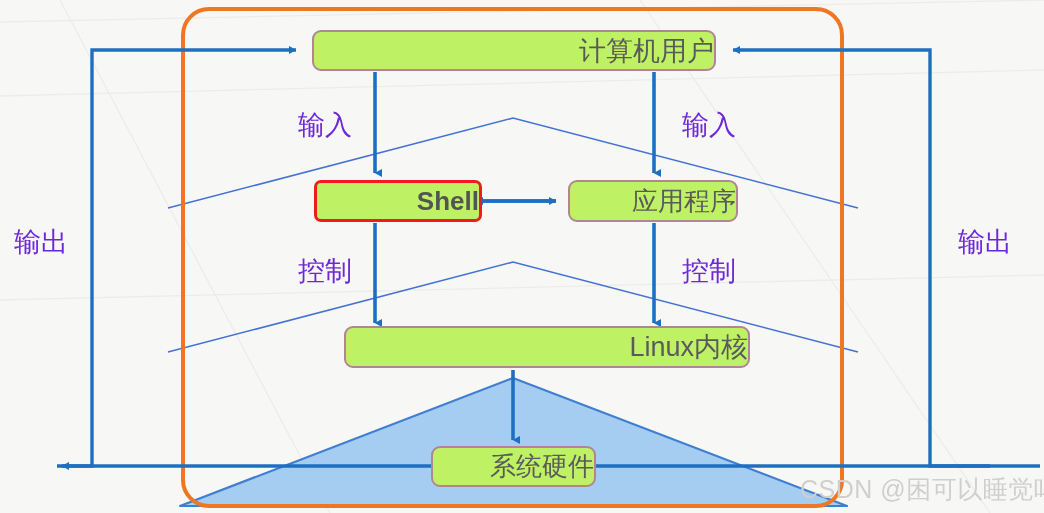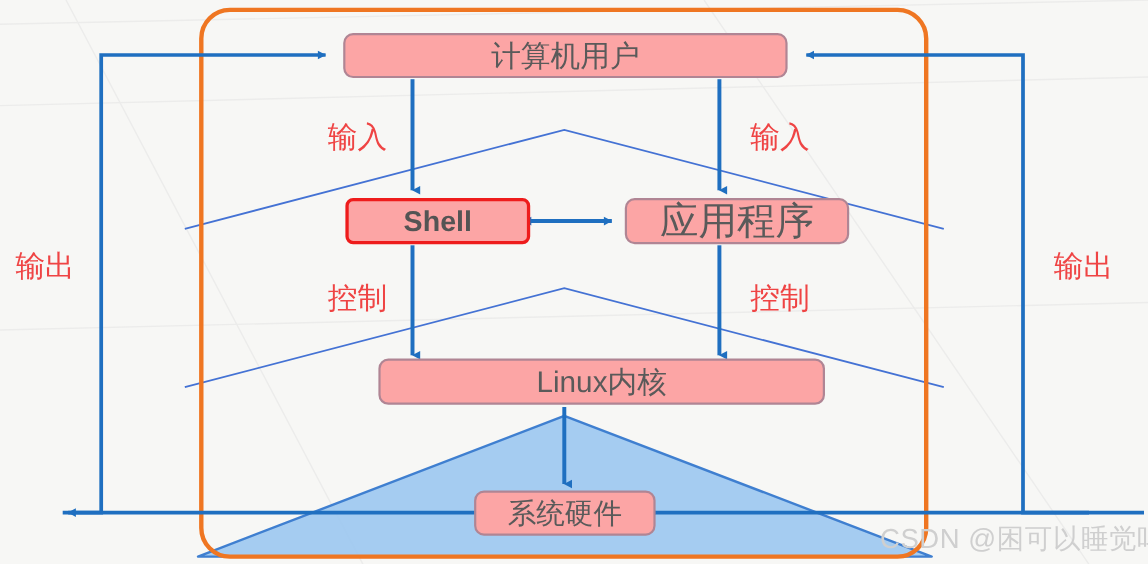--- a/index.html
+++ b/index.html
@@ -8,39 +8,39 @@
     background:#f7f7f5;
     font-family:"Liberation Sans","DejaVu Sans",sans-serif;
     overflow:hidden;
   }
   #stage{position:relative;width:1044px;height:513px;}
   #stage svg{position:absolute;left:0;top:0;}
 
   .node{
     position:absolute;
     box-sizing:border-box;
-    display:flex;align-items:center;justify-content:center;
-    background:#fca5a5;
+    display:flex;align-items:center;justify-content:flex-end;
+    background:#bef264;
     border:2px solid #b08594;
     border-radius:9px;
     color:#5a5a5a;
     white-space:nowrap;
     z-index:6;
   }
   .node.shell{
     border:3px solid #ee1c1c;
     border-radius:7px;
     font-weight:bold;
     color:#545454;
     margin-left:24px;
   }
 
   .lbl{
     position:absolute;
-    color:#ef4444;
+    color:#6d28d9;
     white-space:nowrap;
     z-index:5;
   }
 
   .watermark{
     position:absolute;
     color:#cfcfcf;
     font-size:25px;
     white-space:nowrap;
     z-index:9;
@@ -117,21 +117,21 @@
   </svg>
 
   <div class="node" style="left:312px;top:30px;width:404px;height:41px;font-size:27px;">
     <span>计算机用户</span>
   </div>
 
   <div class="node shell" style="left:290px;top:180px;width:168px;height:42px;font-size:26px;">
     <span>Shell</span>
   </div>
 
-  <div class="node" style="left:568px;top:180px;width:204px;height:42px;font-size:35px;">
+  <div class="node" style="left:568px;top:180px;width:170px;height:42px;font-size:26px;">
     <span>应用程序</span>
   </div>
 
   <div class="node" style="left:316px;top:326px;width:406px;height:42px;font-size:27px;margin-left:28px;">
     <span>Linux内核</span>
   </div>
 
   <div class="node" style="left:431px;top:446px;width:165px;height:41px;font-size:26px;">
     <span>系统硬件</span>
   </div>

